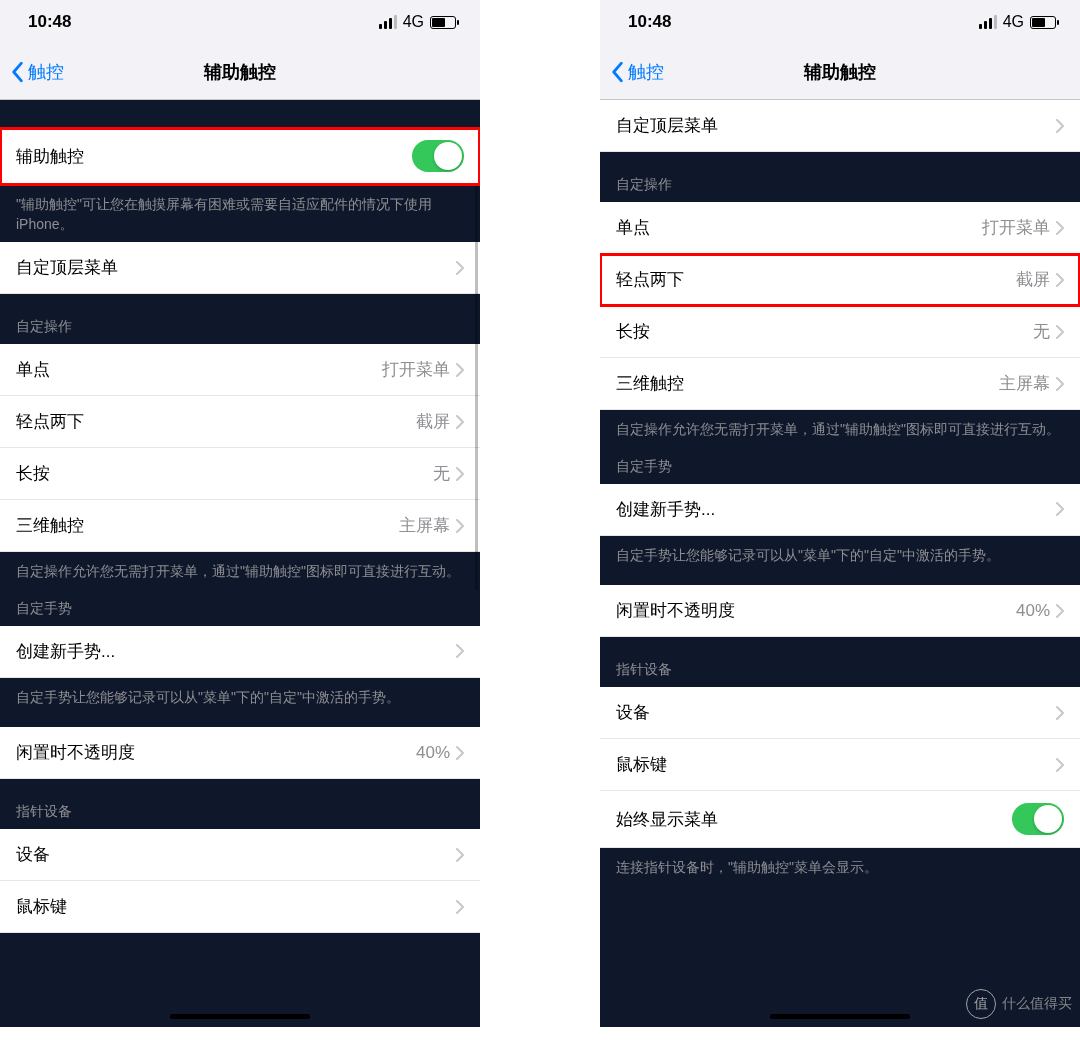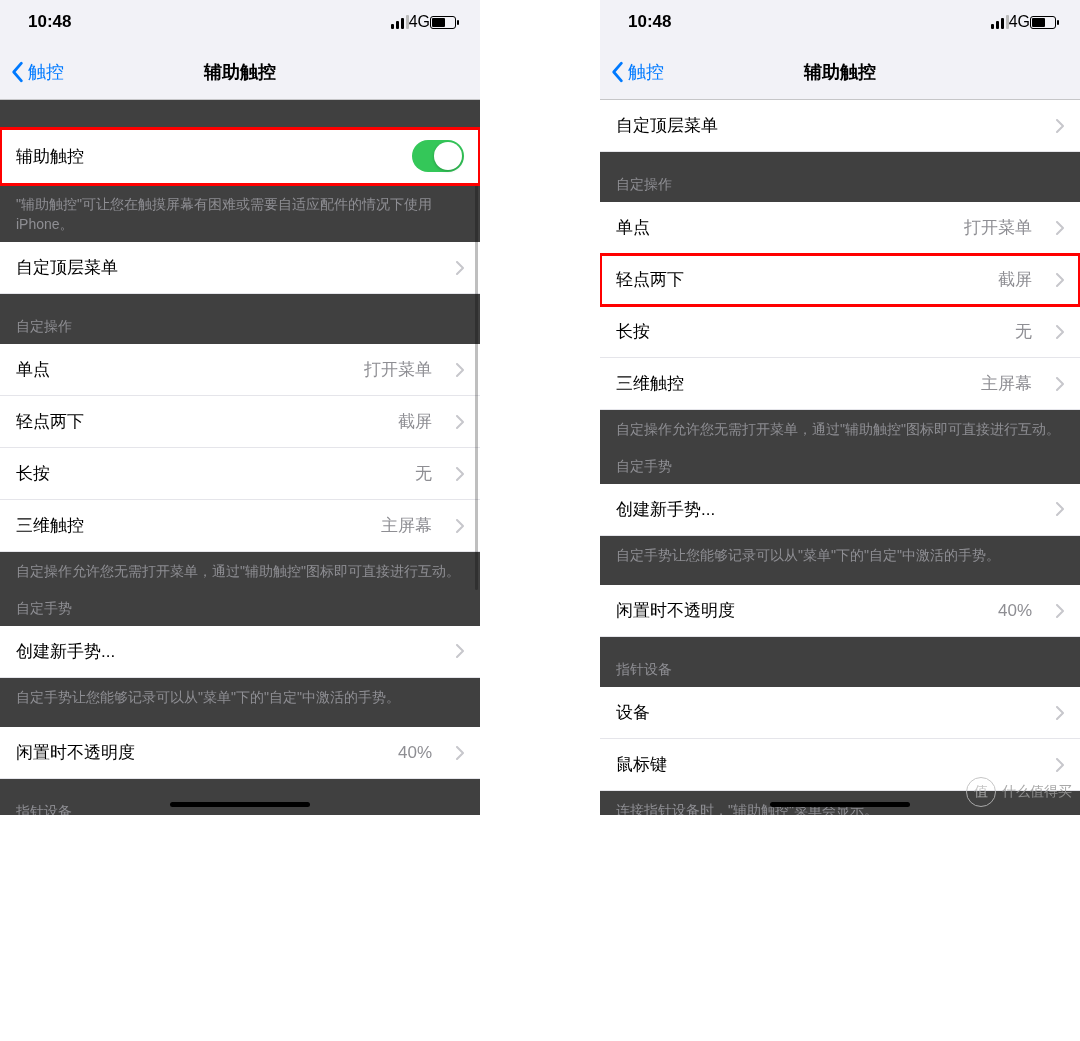--- a/index.html
+++ b/index.html
@@ -7,38 +7,38 @@
     font-family: -apple-system, "Helvetica Neue", Arial, sans-serif;
     background: #fff;
     width: 1080px;
     height: 1041px;
     display: flex;
     gap: 120px;
     padding: 0;
   }
   .phone {
     width: 480px;
-    height: 815px;
-    background: #404040;
+    height: 1027px;
+    background: #0f172a;
     display: flex;
     flex-direction: column;
     position: relative;
     overflow: hidden;
   }
   .statusbar {
     height: 44px;
     background: #f2f2f7;
     display: flex;
     align-items: center;
     justify-content: space-between;
     padding: 0 24px 0 28px;
     font-size: 17px;
     font-weight: 600;
   }
-  .status-right { display: flex; align-items: center; gap: 0; font-size: 16px; font-weight: 500;}
+  .status-right { display: flex; align-items: center; gap: 6px; font-size: 16px; font-weight: 500;}
   .signal { display: inline-flex; align-items: flex-end; gap: 2px; }
   .signal span { width: 3px; background: #000; display: inline-block; border-radius: 1px;}
   .signal span:nth-child(1){height:5px;} .signal span:nth-child(2){height:8px;}
   .signal span:nth-child(3){height:11px;} .signal span:nth-child(4){height:14px; background:#bbb;}
   .battery { width: 26px; height: 13px; border: 1.5px solid #000; border-radius: 3px; position: relative; display:inline-block;}
   .battery::after { content:""; position:absolute; right:-4px; top:3px; width:2px; height:5px; background:#000; border-radius:1px;}
   .battery .fill { position:absolute; left:1px; top:1px; bottom:1px; width:55%; background:#000; border-radius:1px;}
   .navbar {
     height: 56px;
     background: #f2f2f7;
@@ -76,21 +76,21 @@
     display: flex;
     align-items: center;
     justify-content: space-between;
     border-bottom: 0.5px solid #e5e5ea;
     font-size: 17px;
     color: #000;
     position: relative;
   }
   .row:first-of-type { border-top: 0.5px solid #e5e5ea; }
   .row .value { color: #8e8e93; font-size: 17px; }
-  .row .right { display: flex; align-items: center; gap: 24px; }
+  .row .right { display: flex; align-items: center; gap: 6px; }
   .chevron {
     width: 8px; height: 14px; display: inline-block;
   }
   .chevron svg { width: 100%; height: 100%; display:block; }
   .toggle {
     width: 52px; height: 32px; border-radius: 16px; position: relative;
   }
   .toggle.on { background: #34c759; }
   .toggle.off { background: #e9e9ea; }
   .toggle::after {
@@ -398,20 +398,24 @@
       <div class="row">
         <span>鼠标键</span>
         <span class="right">
             <span class="chevron">
               <svg viewBox="0 0 8 14">
                 <path d="M1 1 L7 7 L1 13" fill="none" stroke="#c7c7cc" stroke-width="2" stroke-linecap="round" stroke-linejoin="round"></path>
               </svg>
             </span>
           </span>
       </div>
+      <div class="row">
+        <span>始终显示菜单</span>
+        <span class="toggle on"></span>
+      </div>
       <div class="group-footer">连接指针设备时，"辅助触控"菜单会显示。</div>
     </div>
   </div>
   <div class="home-indicator"></div>
   <div class="watermark">
     <span class="circ">值</span>
     <span>什么值得买</span>
   </div>
 </div>
 

